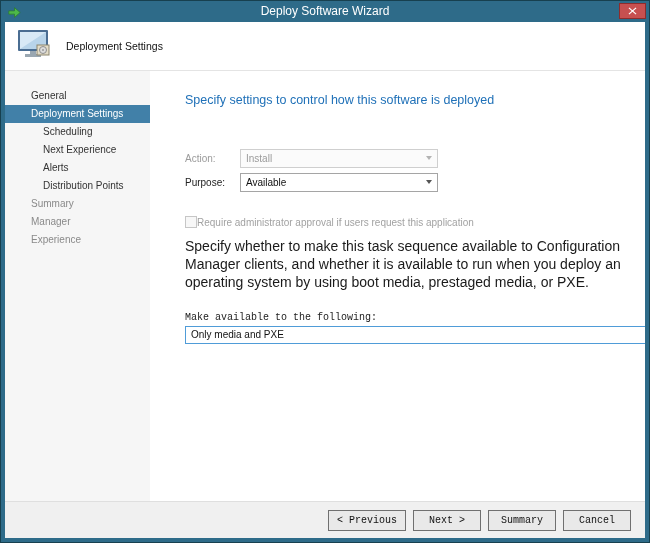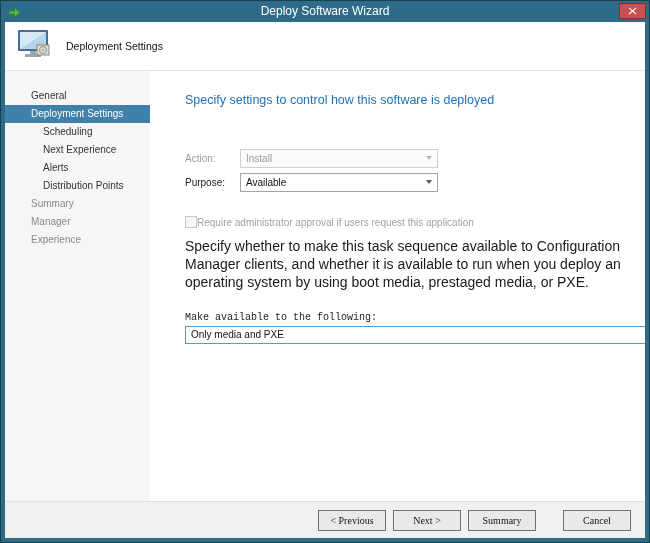--- a/index.html
+++ b/index.html
@@ -92,24 +92,24 @@
   .combo.wide .arrow-box { background:#ddeefa; border-left:1px solid #9ecfee; }
   .combo.wide .arrow-glyph { border-top-color:#3a6f96; }
 
   
   .footer {
     flex:0 0 37px; background:#f0f0f0; border-top:1px solid #dfdfdf;
     display:flex; align-items:center; justify-content:flex-end;
     gap:7px; padding-right:14px;
   }
   .btn {
-    min-width:68px; height:21px; font-family:Liberation Serif, serif; font-size:10px; color:#111;
+    min-width:68px; height:21px; font-family:Liberation Mono, monospace; font-size:10px; color:#111;
     background:#e9e9e9; border:1px solid #707070; padding:0 8px; cursor:default;
   }
-  .btn.cancel { margin-left:20px; }
+  .btn.cancel { margin-left:0; }
 </style>
 </head>
 <body>
 
 <div class="window">
 
   <div class="titlebar">
     <span class="title-icon">
       <svg width="13" height="13" viewBox="0 0 16 16">
         <polygon points="1,6 8,6 8,2 15,8 8,14 8,10 1,10" fill="#4db848" stroke="#2e7d32" stroke-width="1"></polygon>

